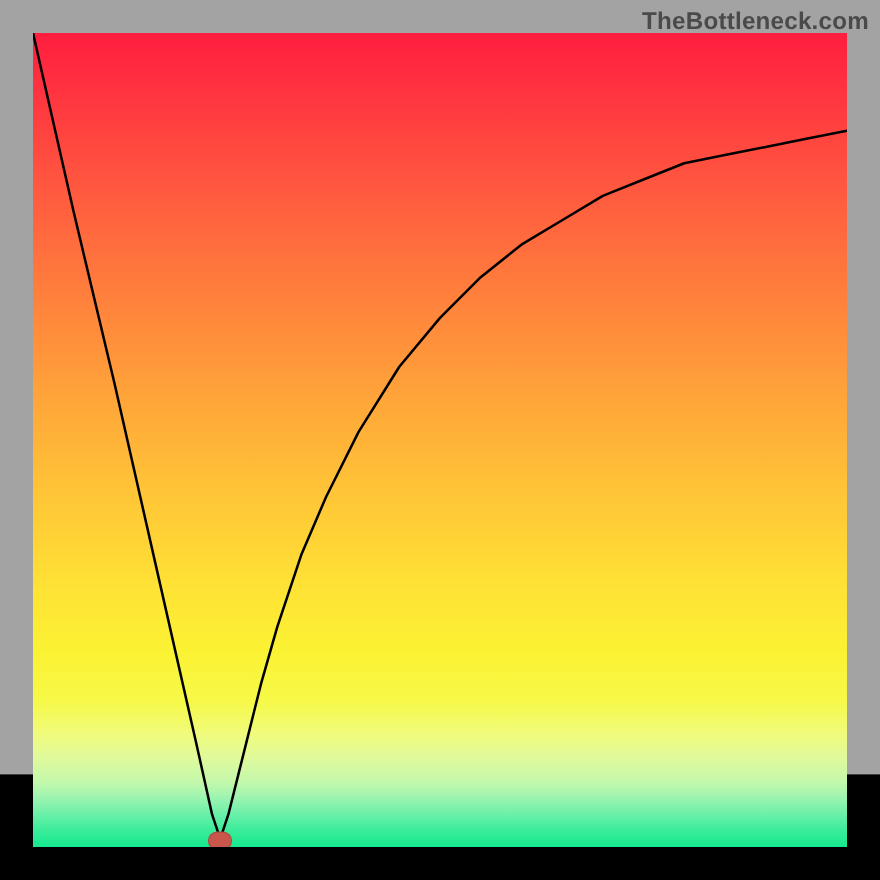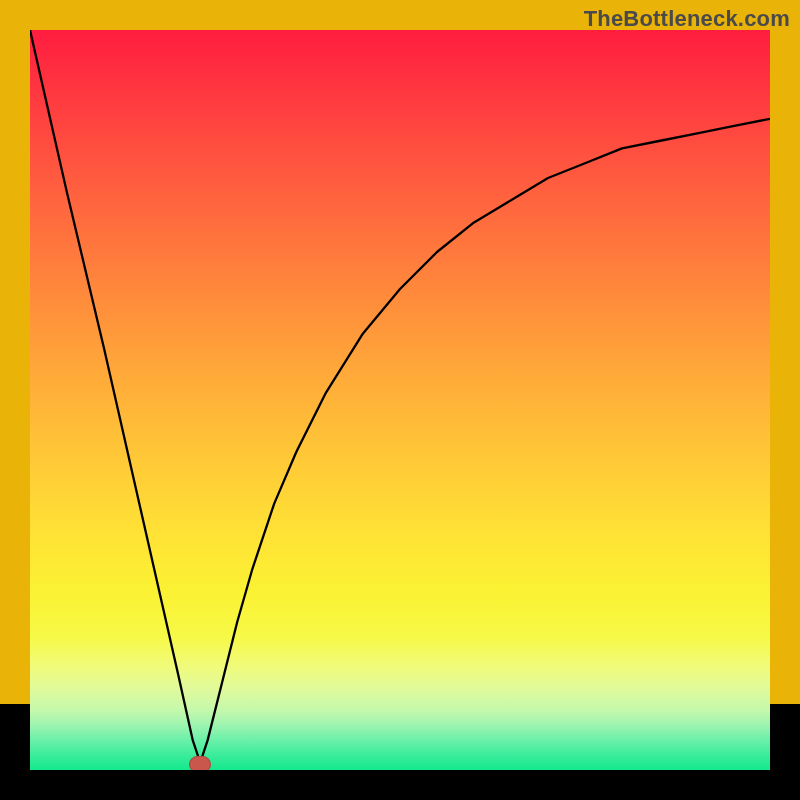--- a/index.html
+++ b/index.html
@@ -8,21 +8,21 @@
     width: 800px;
     height: 800px;
     overflow: hidden;
     background: #000;
     font-family: Arial, Helvetica, sans-serif;
   }
   .container {
     position: relative;
     width: 800px;
     height: 704px;
-    background: #eab308;
+    background: #a3a3a3;
   }
   .watermark {
     position: absolute;
     top: 6px;
     right: 10px;
     color: #4a4a4a;
     font-size: 22px;
     font-weight: 600;
     letter-spacing: 0.2px;
     z-index: 5;

